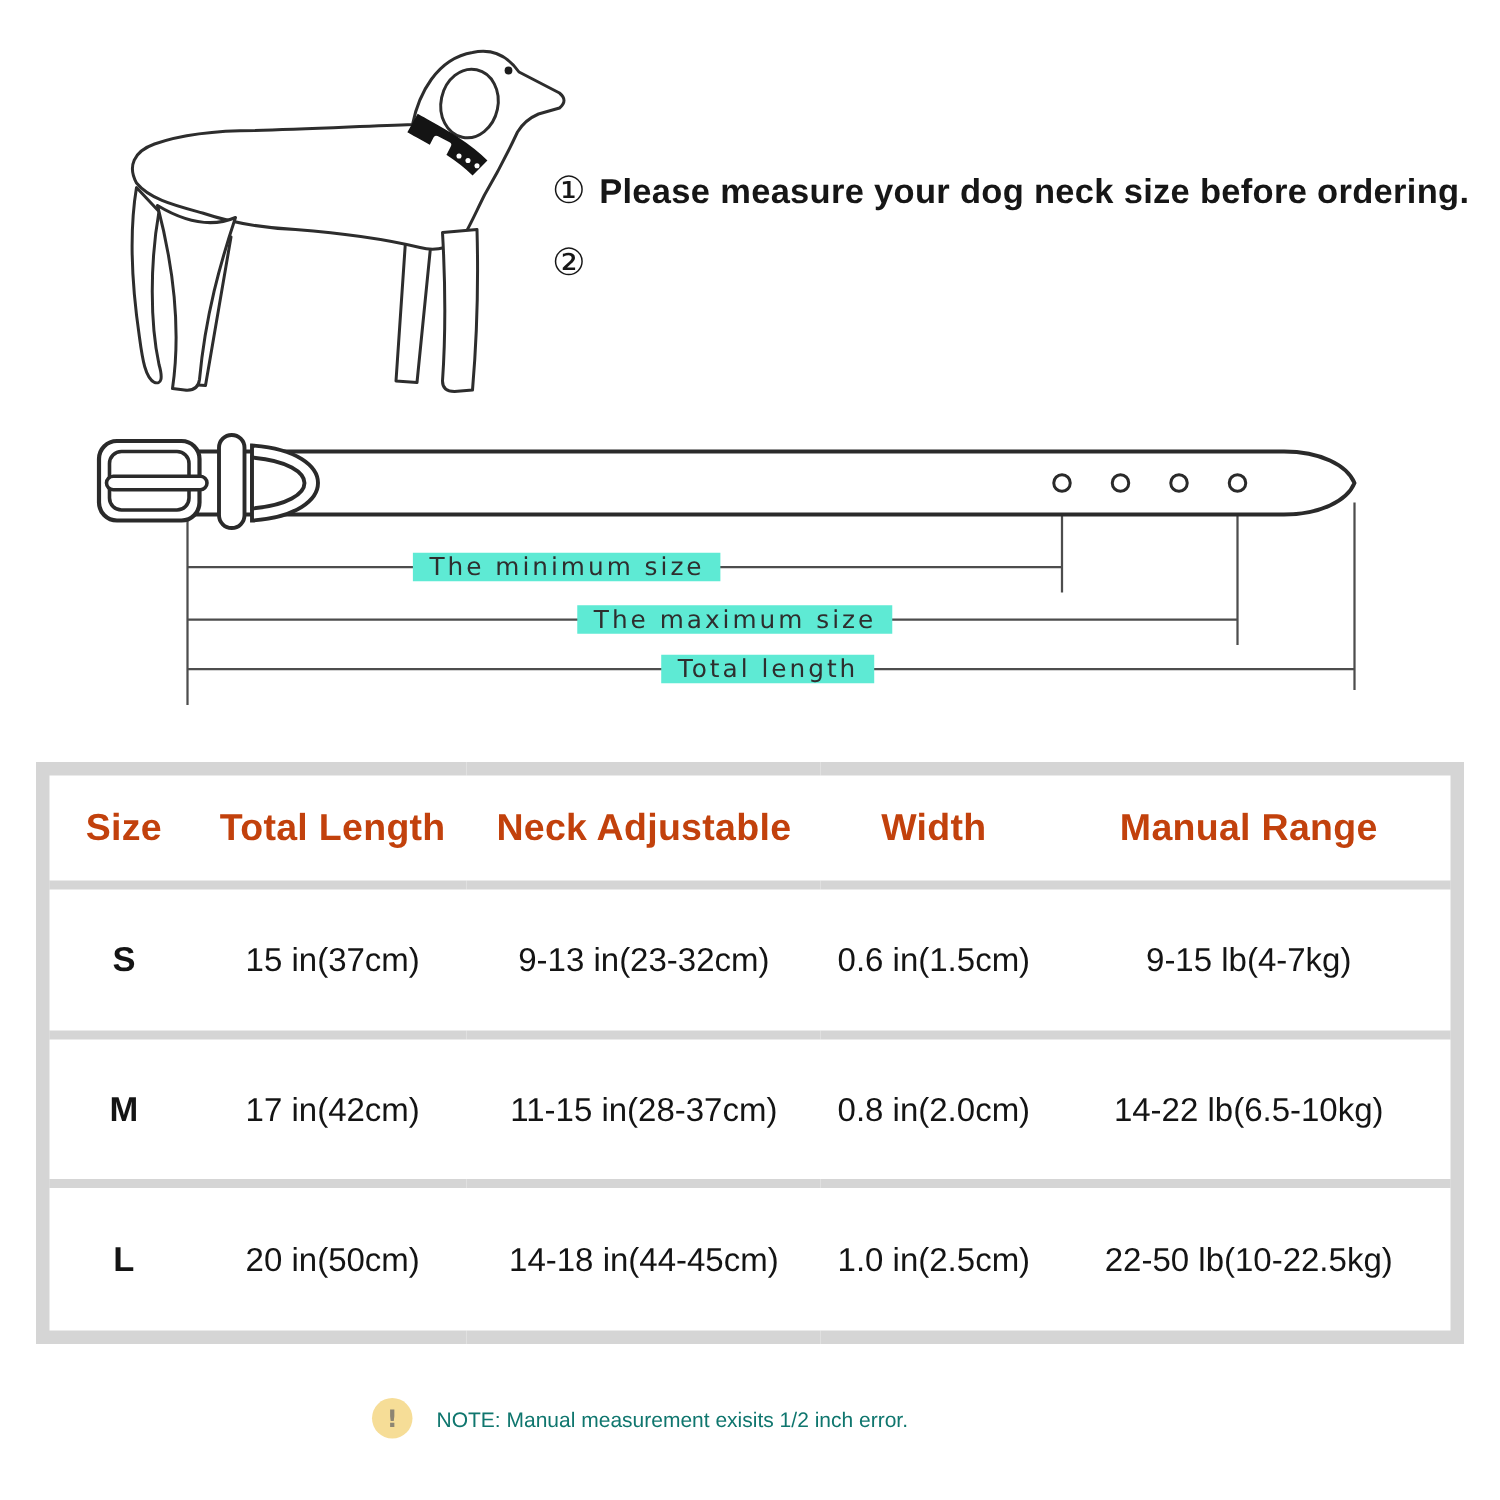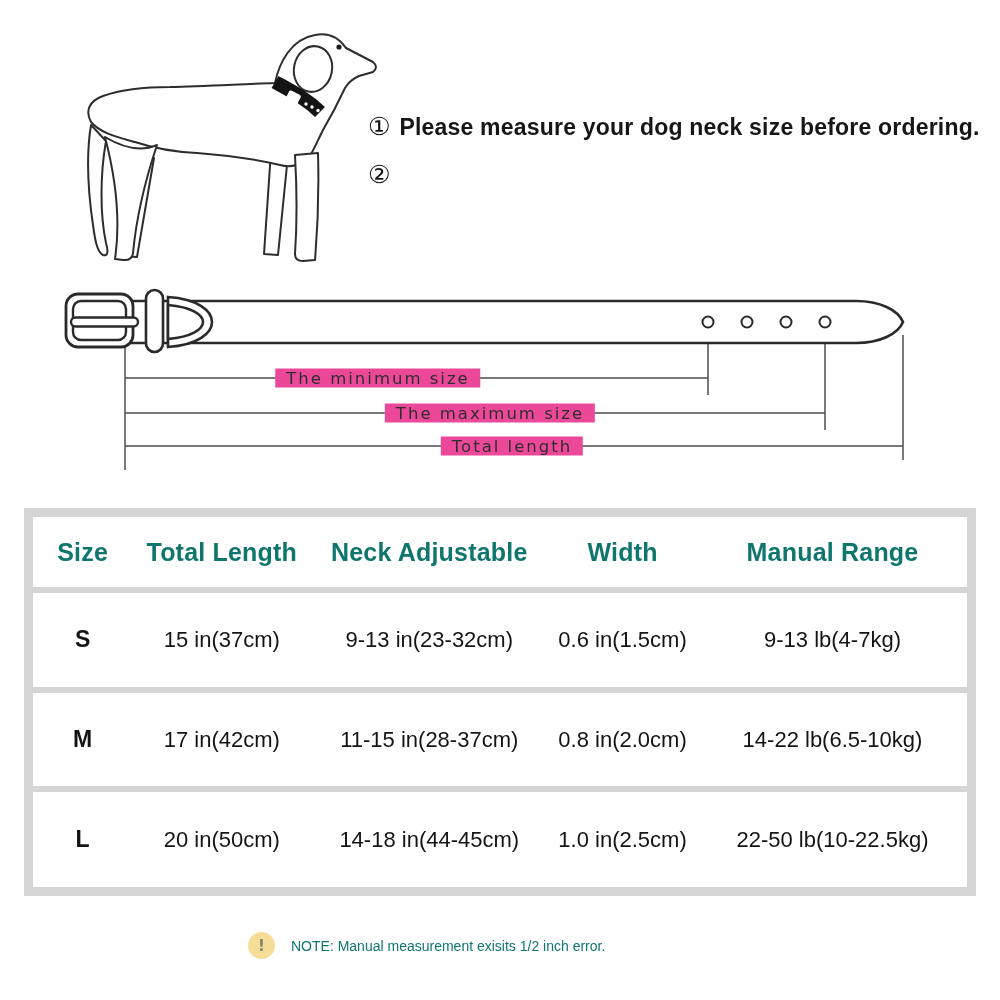--- a/index.html
+++ b/index.html
@@ -15,34 +15,34 @@
   .instr-num{
     font-family:"DejaVu Sans", sans-serif;font-size:25px;line-height:30px;
     margin-right:9px;color:#161616;flex:0 0 auto;
   }
   .instr-text{font-size:23px;line-height:31px;color:#161616;letter-spacing:.2px;font-weight:bold;}
   .instr-item:nth-child(2) .instr-text{max-width:552px;}
   
   .belt-svg{position:absolute;left:0;top:285px;}
   .measure-label{
     position:absolute;transform:translate(-50%,-50%);
-    background:#ec4899;padding:0 11px;white-space:nowrap;
+    background:#5eead4;padding:0 11px;white-space:nowrap;
     font-family:"DejaVu Sans", sans-serif;font-size:16.5px;letter-spacing:2px;color:#2e2e2e;
   }
   .lbl-min{left:378px;top:378px;}
   .lbl-max{left:490px;top:413px;}
   .lbl-total{left:512px;top:446px;}
   
   .size-table{
     position:absolute;left:24px;top:508px;width:952px;height:388px;
     border-collapse:collapse;table-layout:fixed;background:#fff;
     border:9px solid #d5d5d5;
   }
   .size-table th{
-    height:68px;font-size:25px;font-weight:bold;text-align:center;color:#0f766e;
+    height:68px;font-size:25px;font-weight:bold;text-align:center;color:#c2410c;
     letter-spacing:.2px;
   }
   .size-table td{
     height:57px;border-top:6px solid #d5d5d5;text-align:center;
     font-size:22px;color:#141414;
   }
   .size-table td.size-col{font-weight:bold;font-size:23px;}
   .col-size{width:11%;} .col-total{width:19%;} .col-neck{width:25%;}
   .col-width{width:16%;} .col-weight{width:29%;}
   
@@ -165,21 +165,21 @@
         <th>Width</th>
         <th>Manual Range</th>
       </tr>
     </thead>
     <tbody>
       <tr>
         <td class="size-col">S</td>
         <td>15 in(37cm)</td>
         <td>9-13 in(23-32cm)</td>
         <td>0.6 in(1.5cm)</td>
-        <td>9-13 lb(4-7kg)</td>
+        <td>9-15 lb(4-7kg)</td>
       </tr>
       <tr>
         <td class="size-col">M</td>
         <td>17 in(42cm)</td>
         <td>11-15 in(28-37cm)</td>
         <td>0.8 in(2.0cm)</td>
         <td>14-22 lb(6.5-10kg)</td>
       </tr>
       <tr>
         <td class="size-col">L</td>

